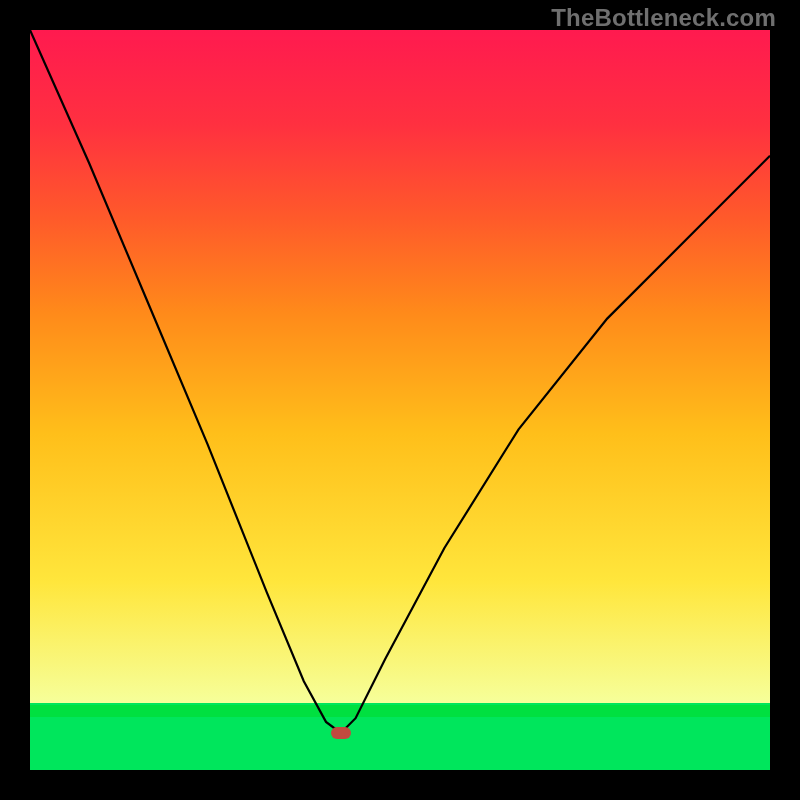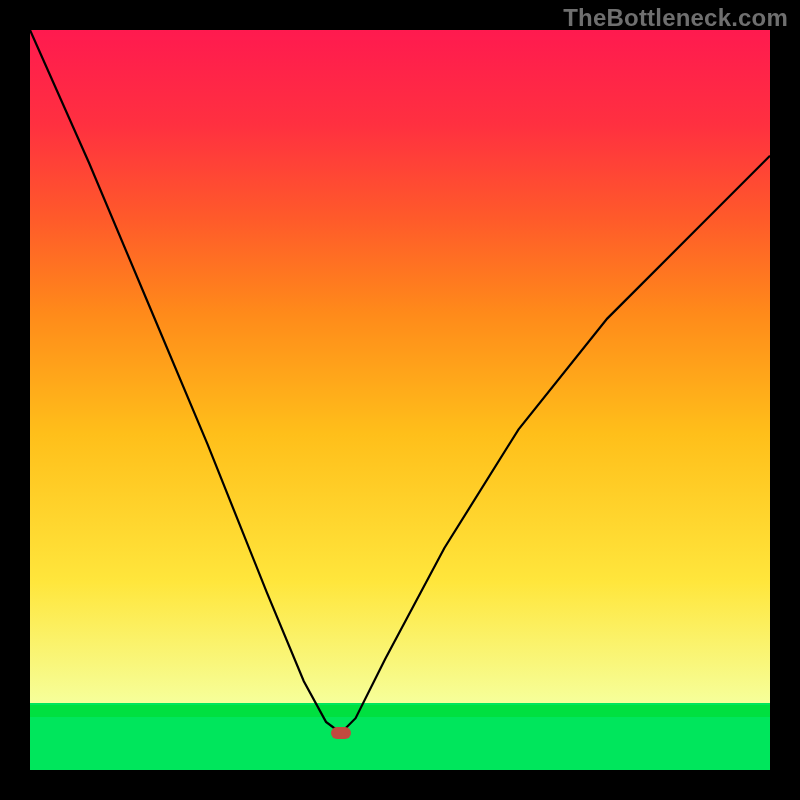--- a/index.html
+++ b/index.html
@@ -13,21 +13,21 @@
   }
   .frame {
     position: relative;
     width: 800px;
     height: 800px;
     background: #000;
   }
   .attribution {
     position: absolute;
     top: 4px;
-    right: 12px;
+    right: 24px;
     color: #6f6f6f;
     font-size: 24px;
     font-weight: 600;
     letter-spacing: 0.2px;
     z-index: 10;
   }
   .plot {
     position: absolute;
     left: 30px;
     top: 30px;

